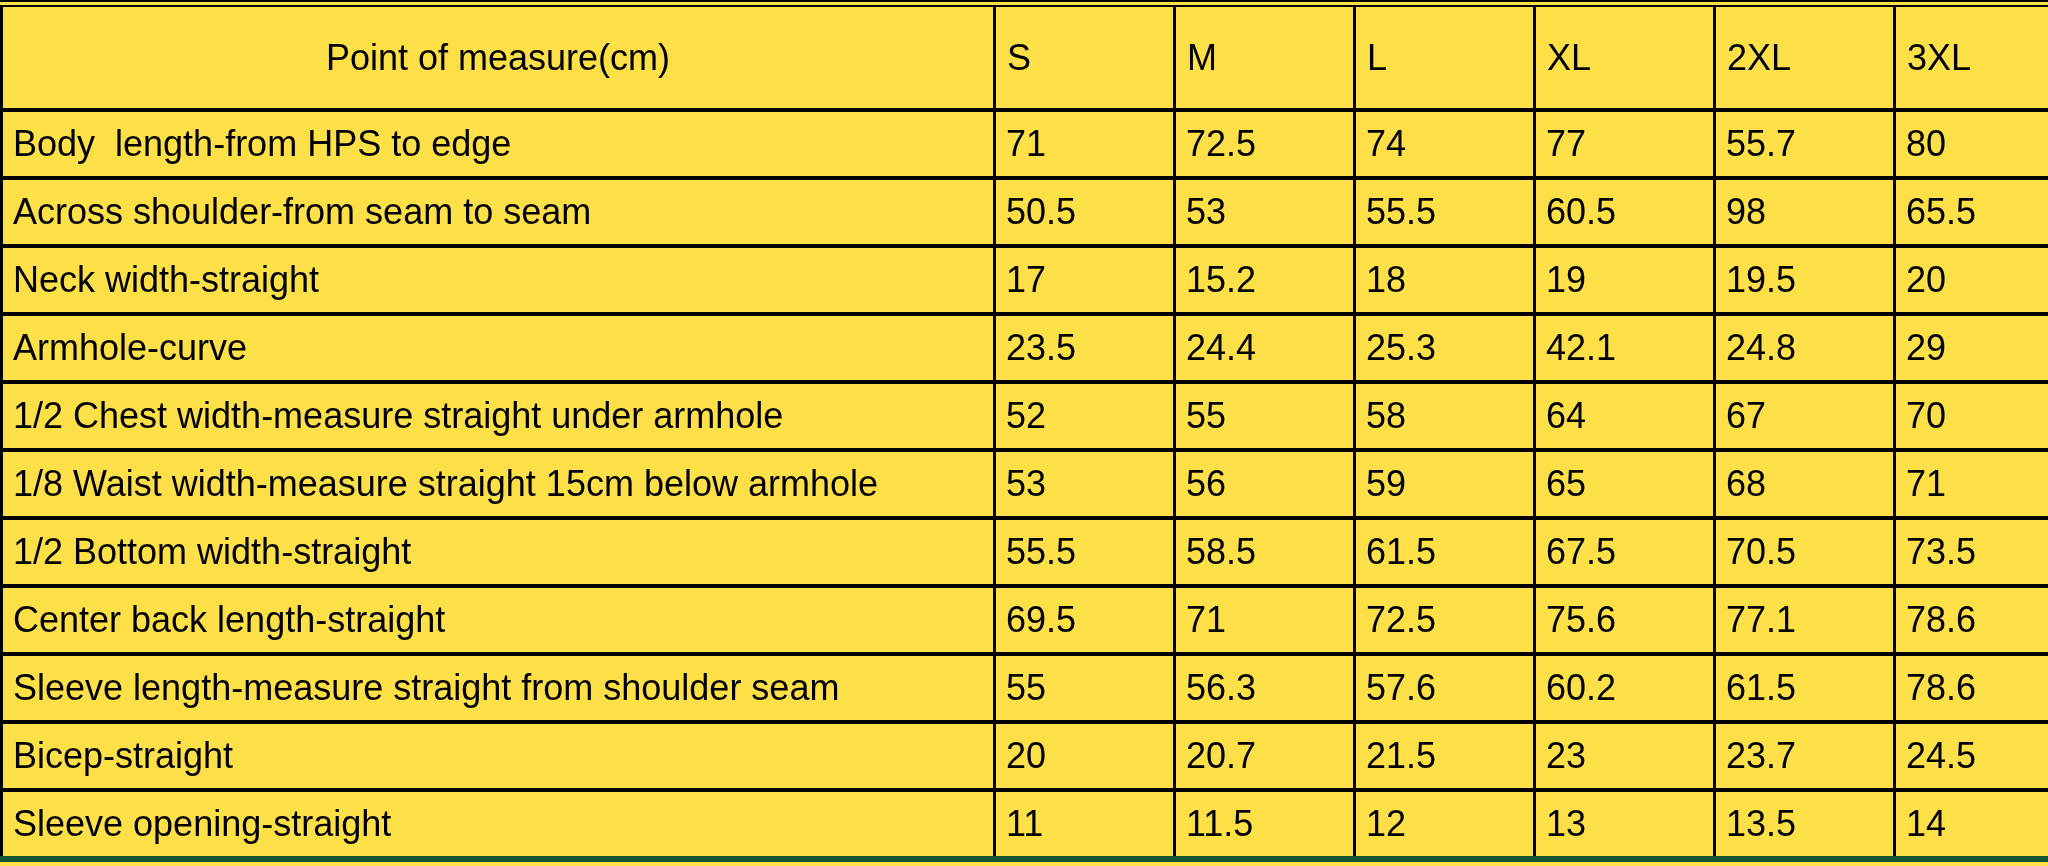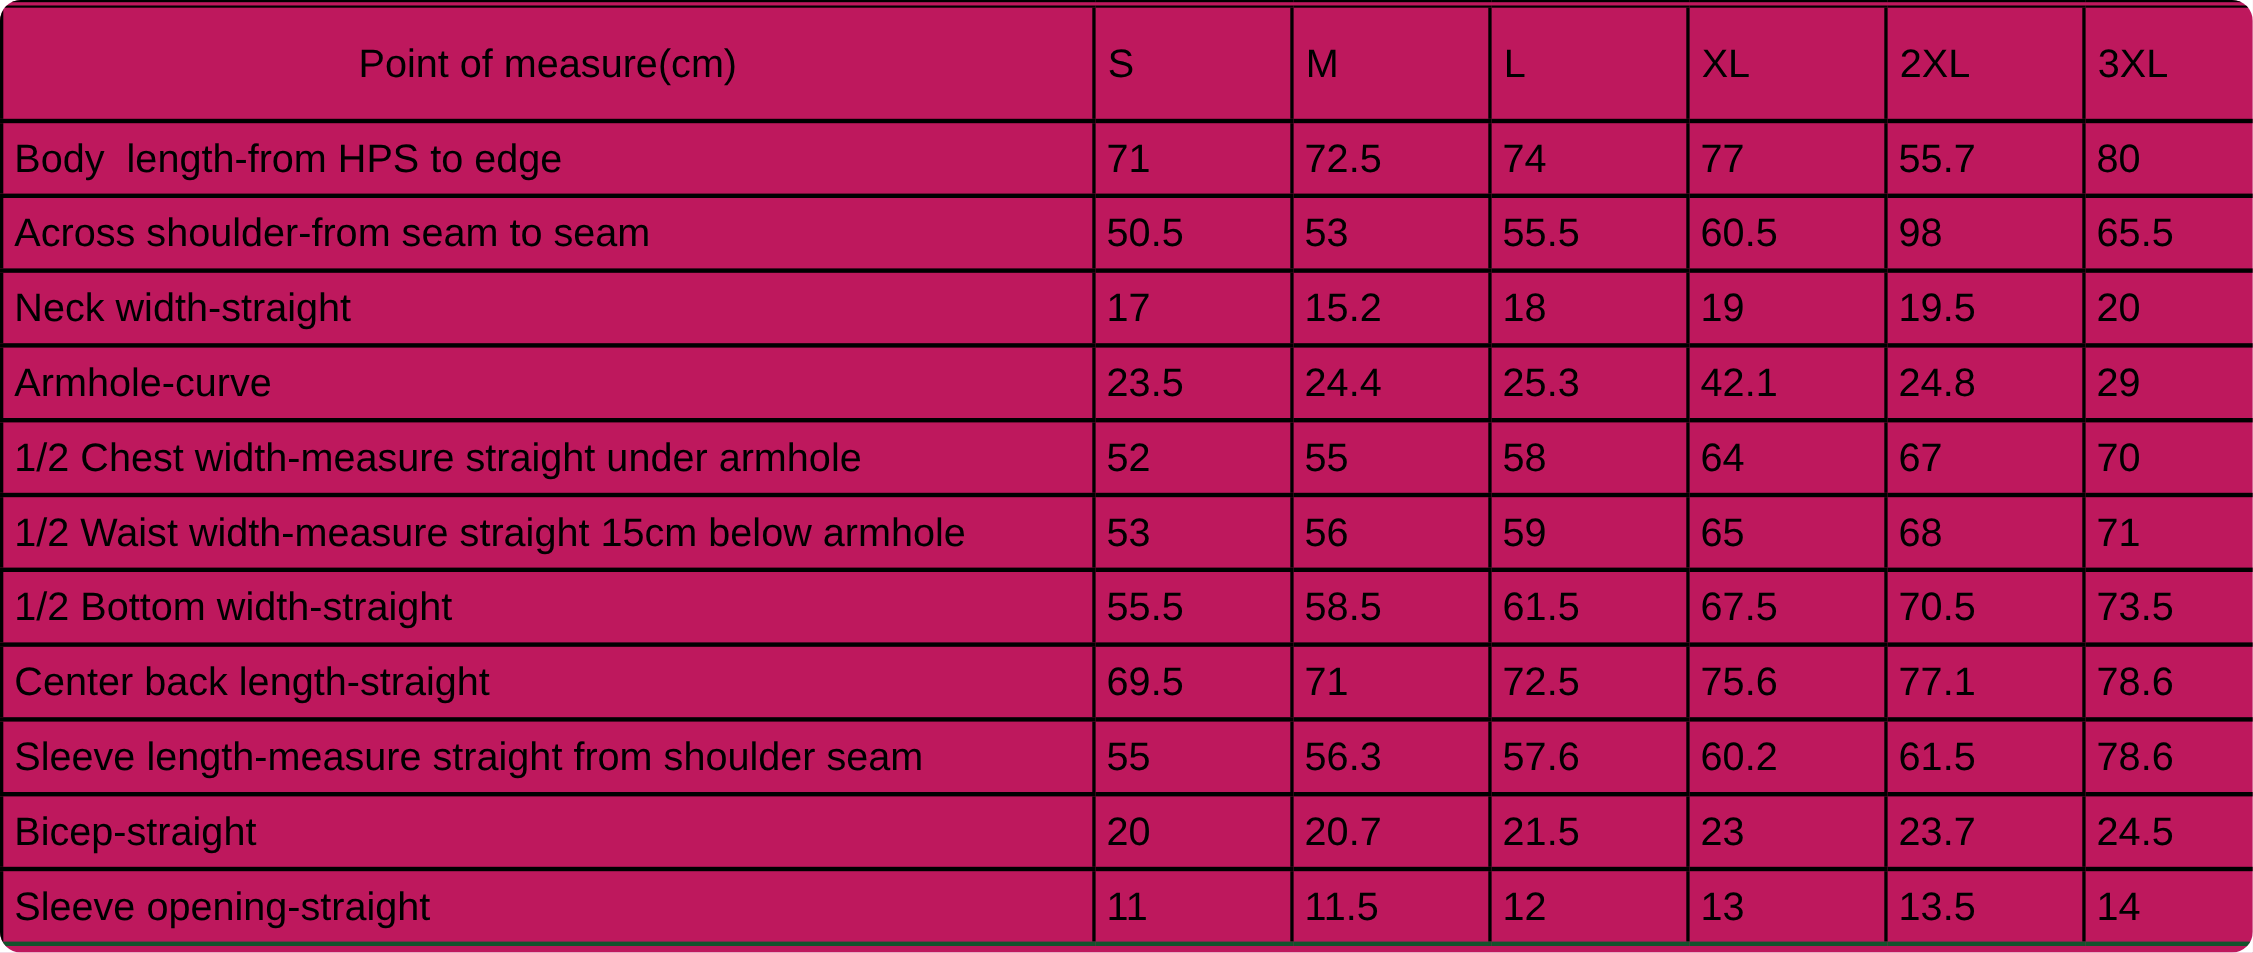--- a/index.html
+++ b/index.html
@@ -5,24 +5,23 @@
   html, body {
     margin: 0;
     padding: 0;
     background: #ffffff;
   }
   .viewport {
     position: relative;
     width: 2048px;
     height: 866px;
     overflow: hidden;
-    background: #be185d;
+    background: #fde047;
     font-family: "Liberation Sans", sans-serif;
     color: #000000;
-    border-radius: 19px;
   }
   table.size-chart {
     border-collapse: collapse;
     table-layout: fixed;
     width: 2073px; 
   }
   table.size-chart col.c-label { width: 993px; }
   table.size-chart col.c-size  { width: 180px; }
 
   th, td {
@@ -45,21 +44,21 @@
     padding: 0;
   }
   tbody td {
     height: 64px;
     border-top: 4px solid #000000;
     border-bottom: 4px solid #000000;
     text-align: left;
     padding: 0 0 0 10px;
   }
   tbody tr:last-child td {
-    border-bottom: 4px solid #14532d;
+    border-bottom: 6px solid #14532d;
   }
 </style>
 </head>
 <body>
 
 <div class="viewport">
   <table class="size-chart">
     <colgroup>
       <col class="c-label">
       <col class="c-size">
@@ -122,21 +121,21 @@
         <tr>
           <td>1/2 Chest width-measure straight under armhole</td>
           <td>52</td>
           <td>55</td>
           <td>58</td>
           <td>64</td>
           <td>67</td>
           <td>70</td>
         </tr>
         <tr>
-          <td>1/2 Waist width-measure straight 15cm below armhole</td>
+          <td>1/8 Waist width-measure straight 15cm below armhole</td>
           <td>53</td>
           <td>56</td>
           <td>59</td>
           <td>65</td>
           <td>68</td>
           <td>71</td>
         </tr>
         <tr>
           <td>1/2 Bottom width-straight</td>
           <td>55.5</td>

